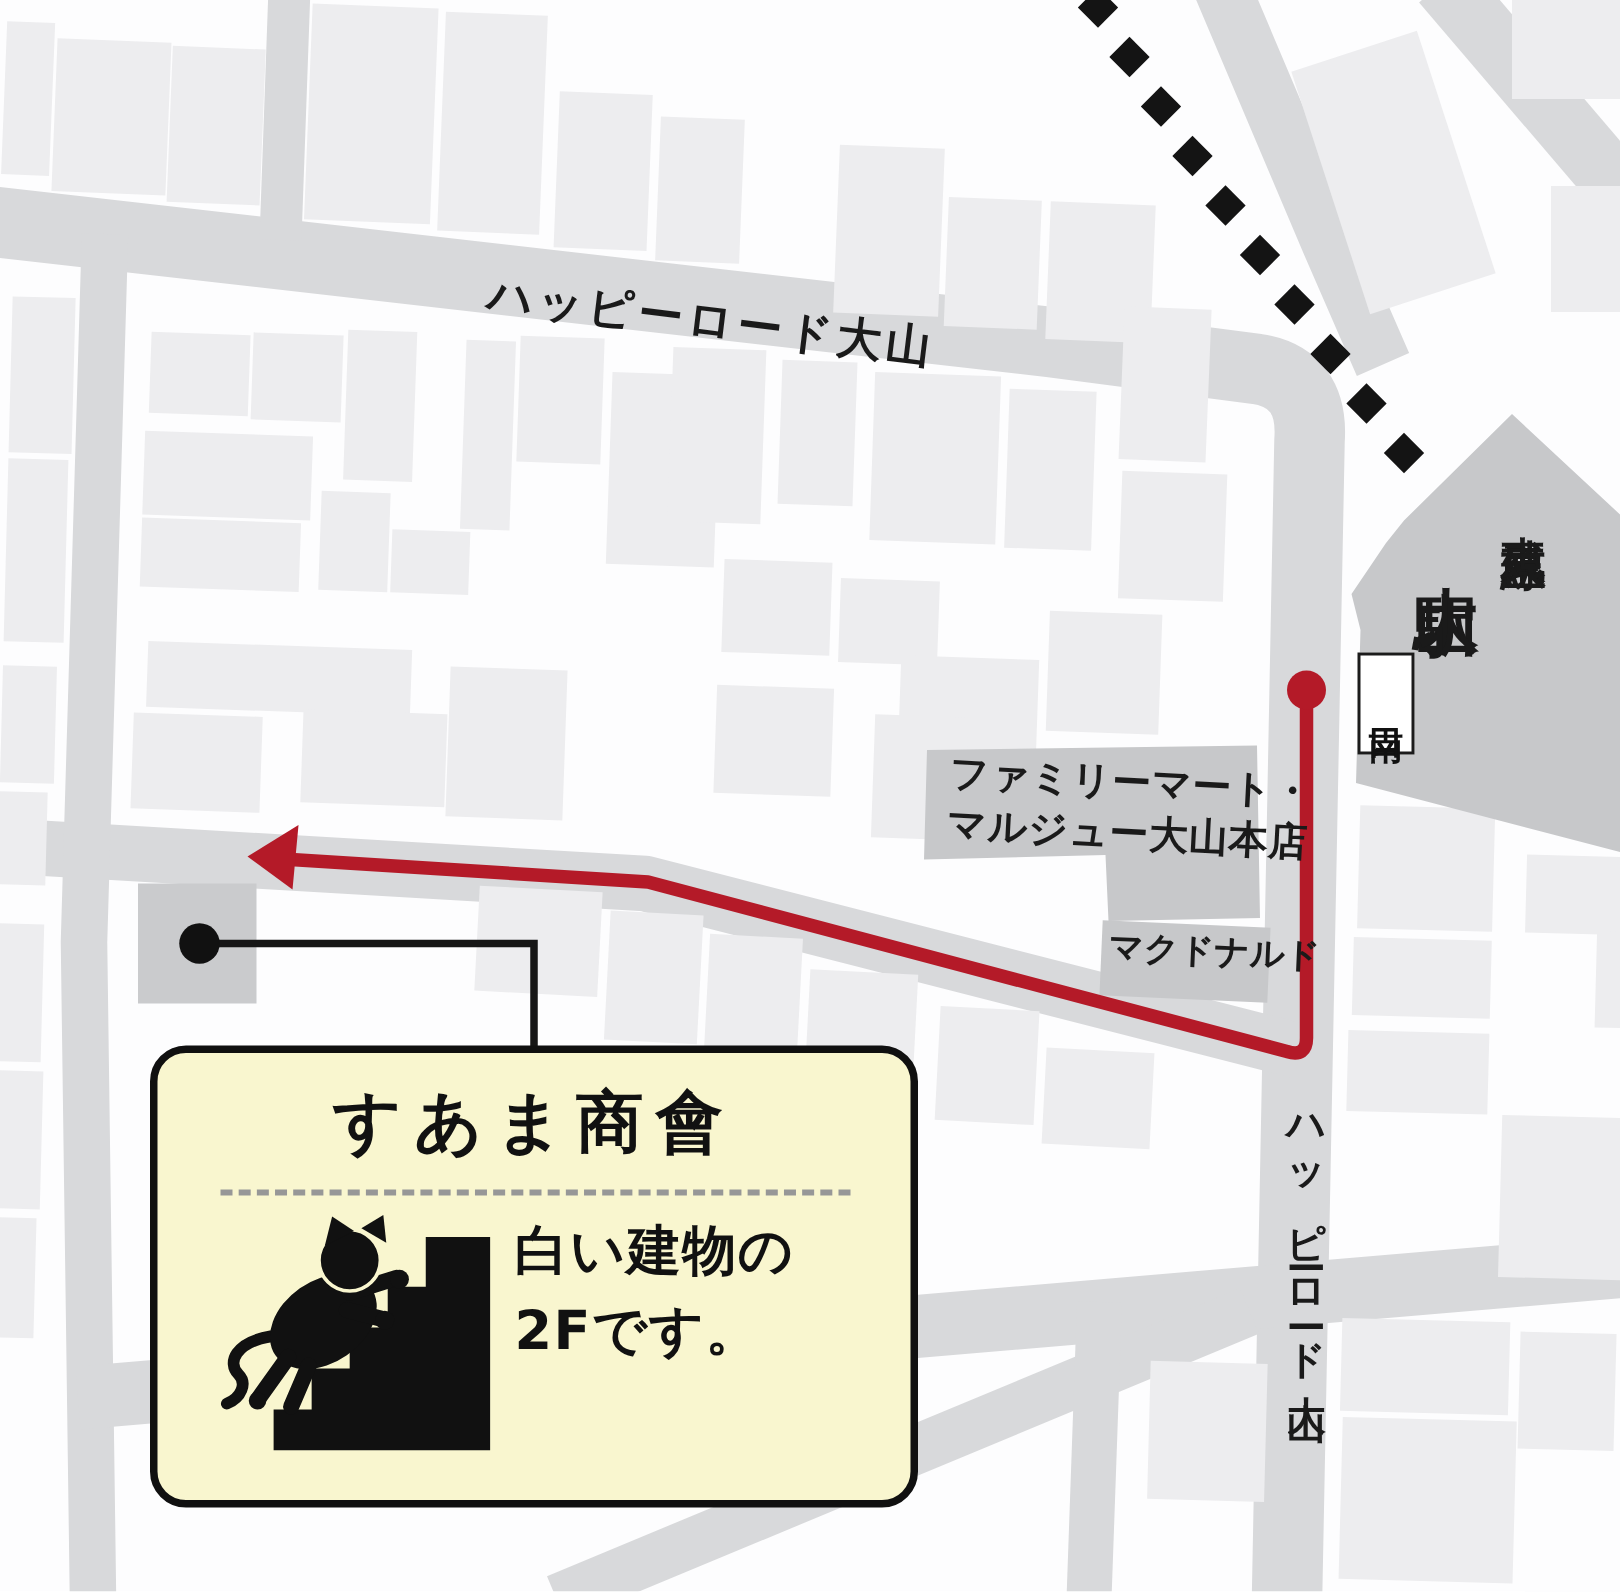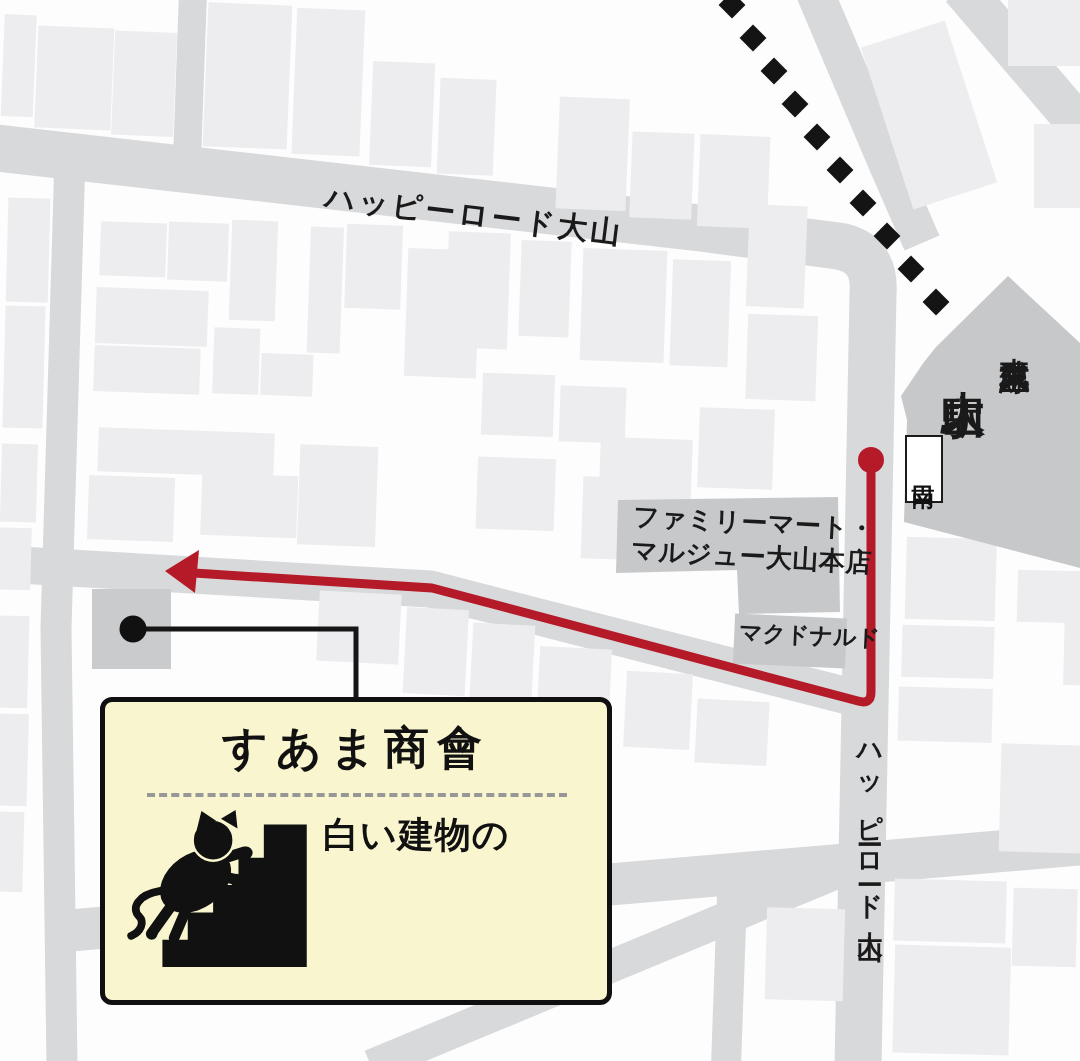--- a/index.html
+++ b/index.html
@@ -18,25 +18,25 @@
   #lbl-station{left:941px;top:356px;font-size:43px;letter-spacing:4px;}
   #minamiguchi{
     position:absolute;left:905px;top:435px;width:38px;height:68px;
     background:#ffffff;border:2px solid #1b1b1b;box-sizing:border-box;
     display:flex;align-items:center;justify-content:center;
   }
   #minamiguchi span{font-size:23px;font-weight:700;letter-spacing:2px;color:#111;}
   #lbl-right-street{left:856px;top:727px;font-size:26px;letter-spacing:5px;}
   #callout{
     position:absolute;left:100px;top:697px;width:512px;height:308px;box-sizing:border-box;
-    background:#f9f6cf;border:5px solid #101010;border-radius:12px;
+    background:#f9f6cf;border:5px solid #101010;border-radius:24px;
   }
   .callout-title{text-align:center;margin-top:16px;font-size:45px;font-weight:700;letter-spacing:8px;color:#111;}
   .callout-divider{margin:15px 40px 0 42px;border-top:4px dashed #979797;height:0;}
-  .callout-row{display:flex;align-items:flex-start;padding:12px 10px 0 20px;}
+  .callout-row{display:flex;align-items:flex-start;padding:12px 10px 0 40px;}
   .callout-icon svg{width:186px;height:158px;display:block;}
   .callout-text{font-size:36px;font-weight:700;line-height:1.46;margin-left:12px;letter-spacing:1px;color:#111;}
   .callout-text span{display:block;}
 </style>
 </head>
 <body>
 
 <div class="stage">
 
   <svg class="map" width="1080" height="1061" viewBox="0 0 1080 1061">
@@ -196,17 +196,18 @@
             <path d="M 88 66 L 112 72" fill="none" stroke="#111" stroke-width="11" stroke-linecap="round"></path>
             <circle cx="114" cy="73" r="6.5"></circle>
             <circle cx="90" cy="32" r="21" stroke="#f9f6cf" stroke-width="2.5"></circle>
             <polygon points="73,22 78,2 93,12"></polygon>
             <polygon points="98,10 113,1 115,20"></polygon>
           </g>
         </svg>
       </div>
       <div class="callout-text">
         <span>白い建物の</span>
+        <span>2Fです。</span>
       </div>
     </div>
   </div>
 
 </div>
 
 </body></html>

